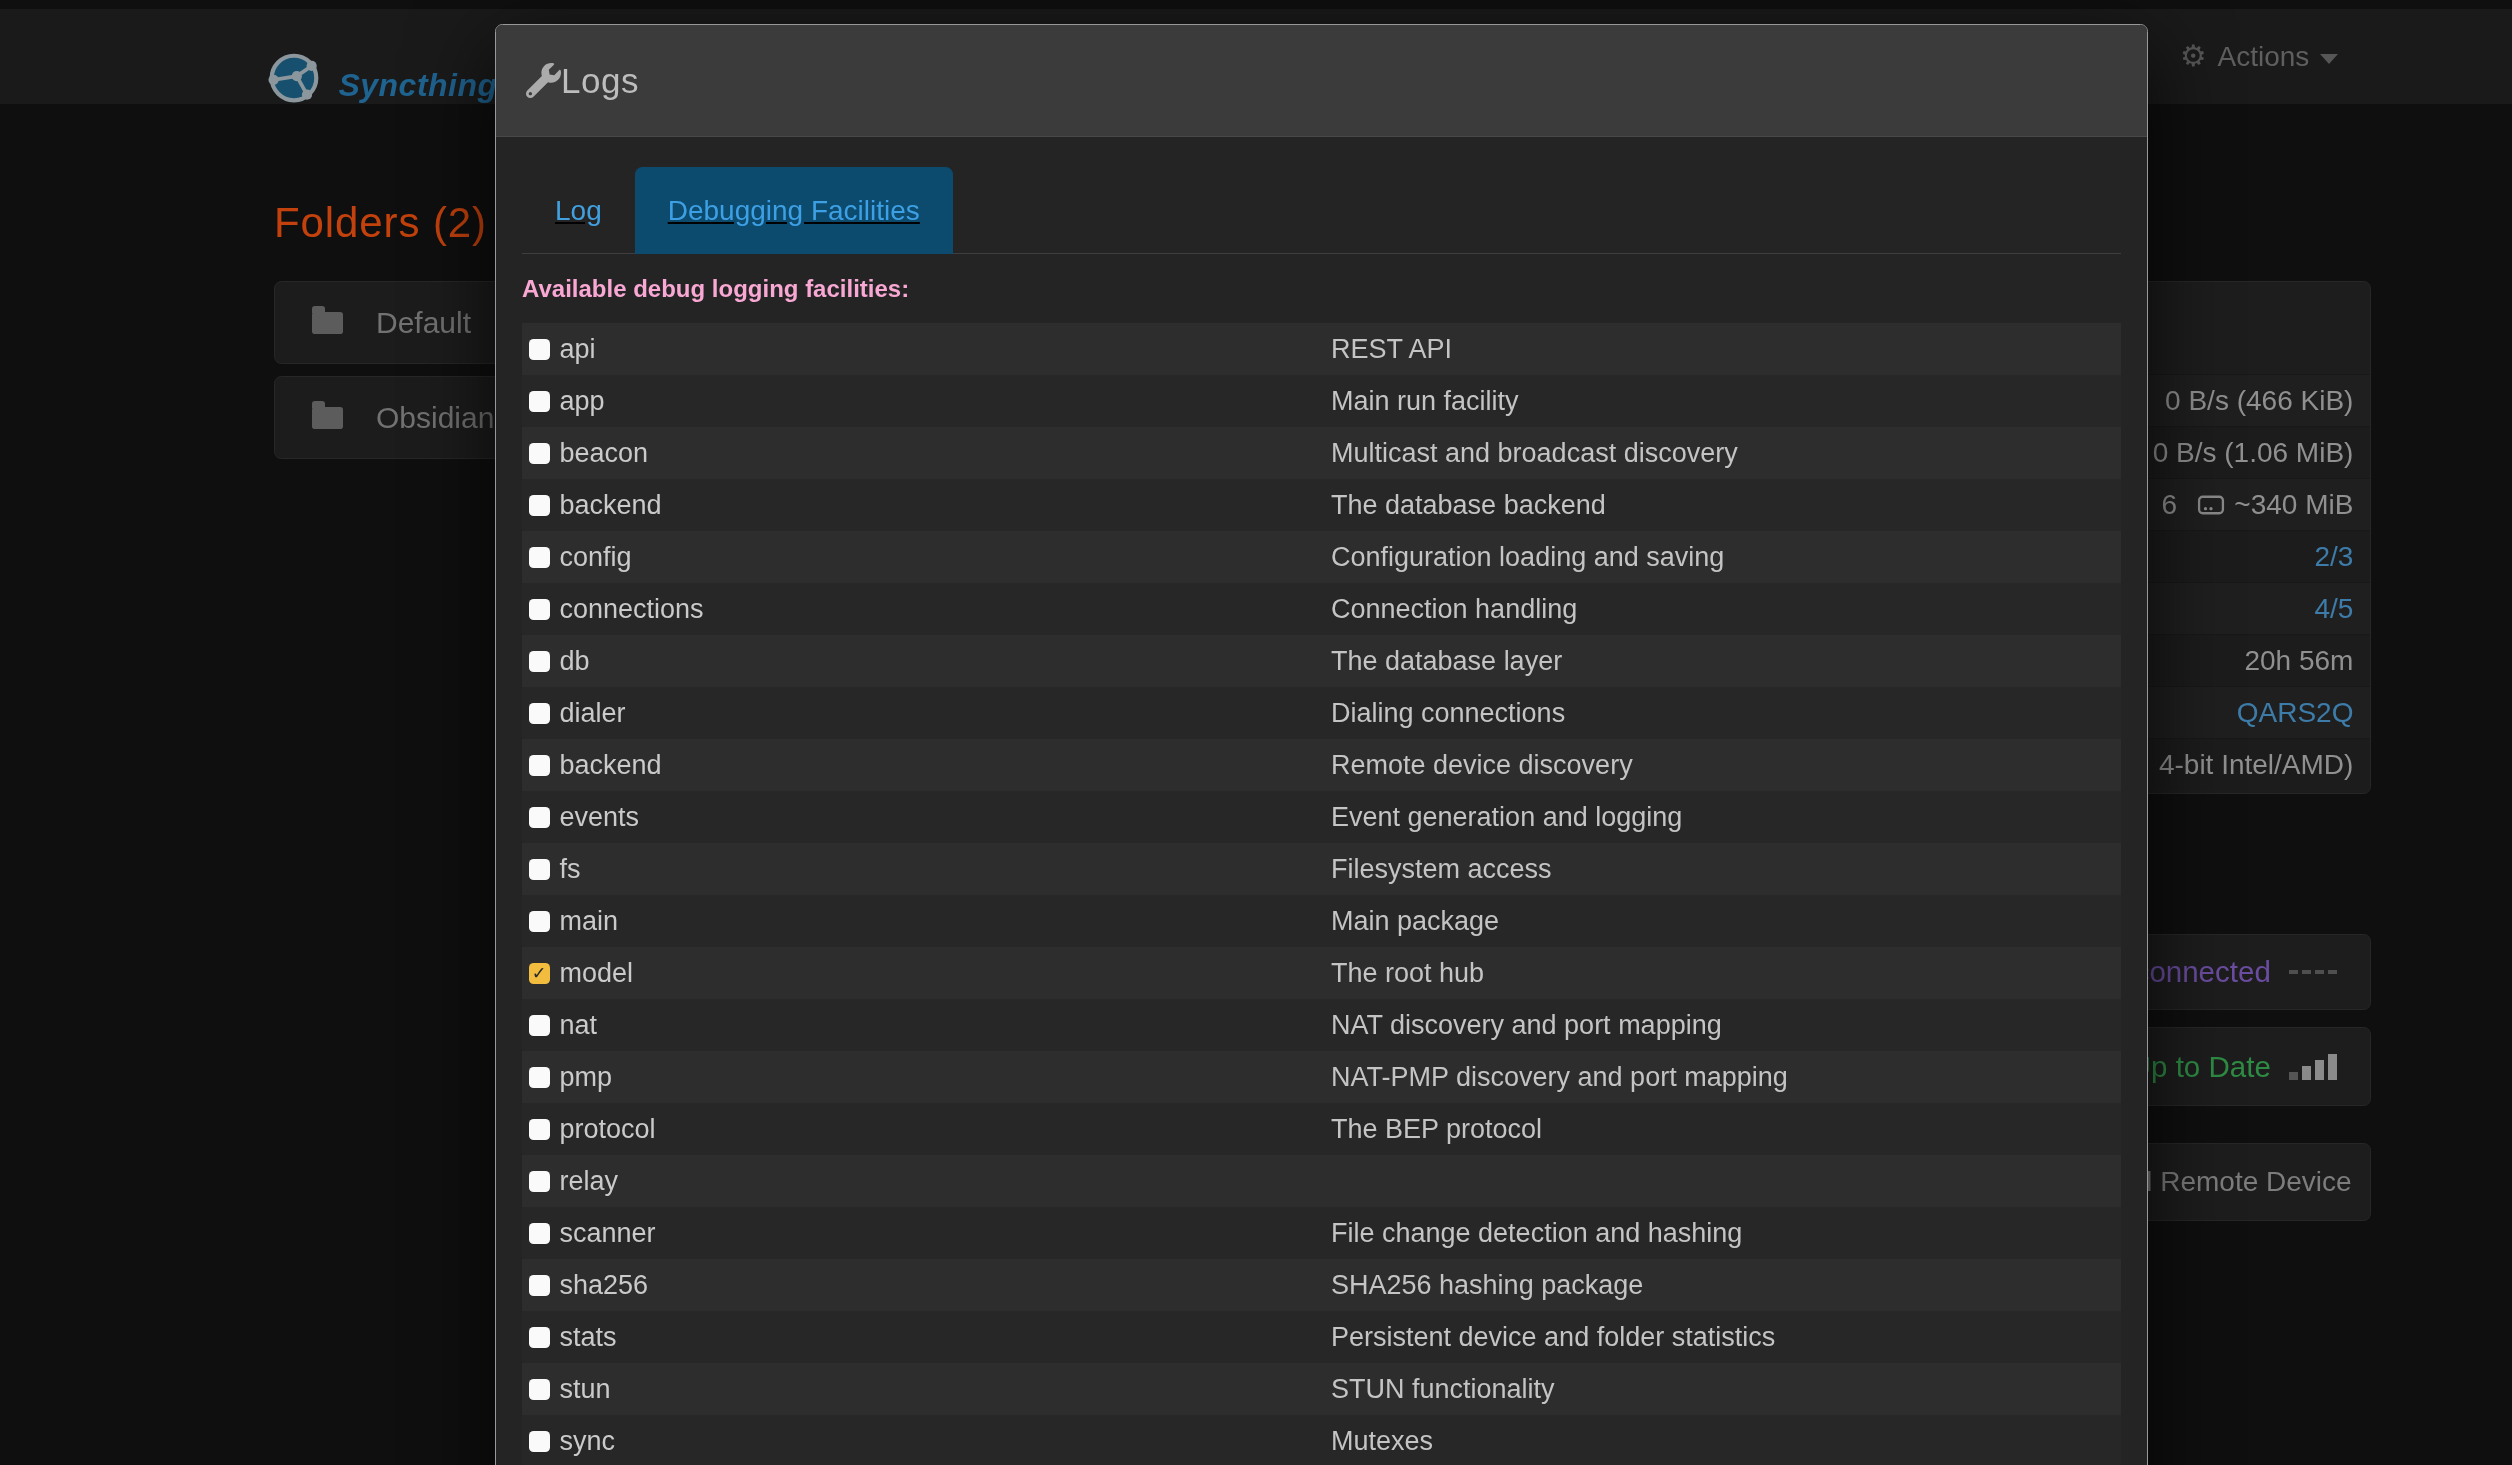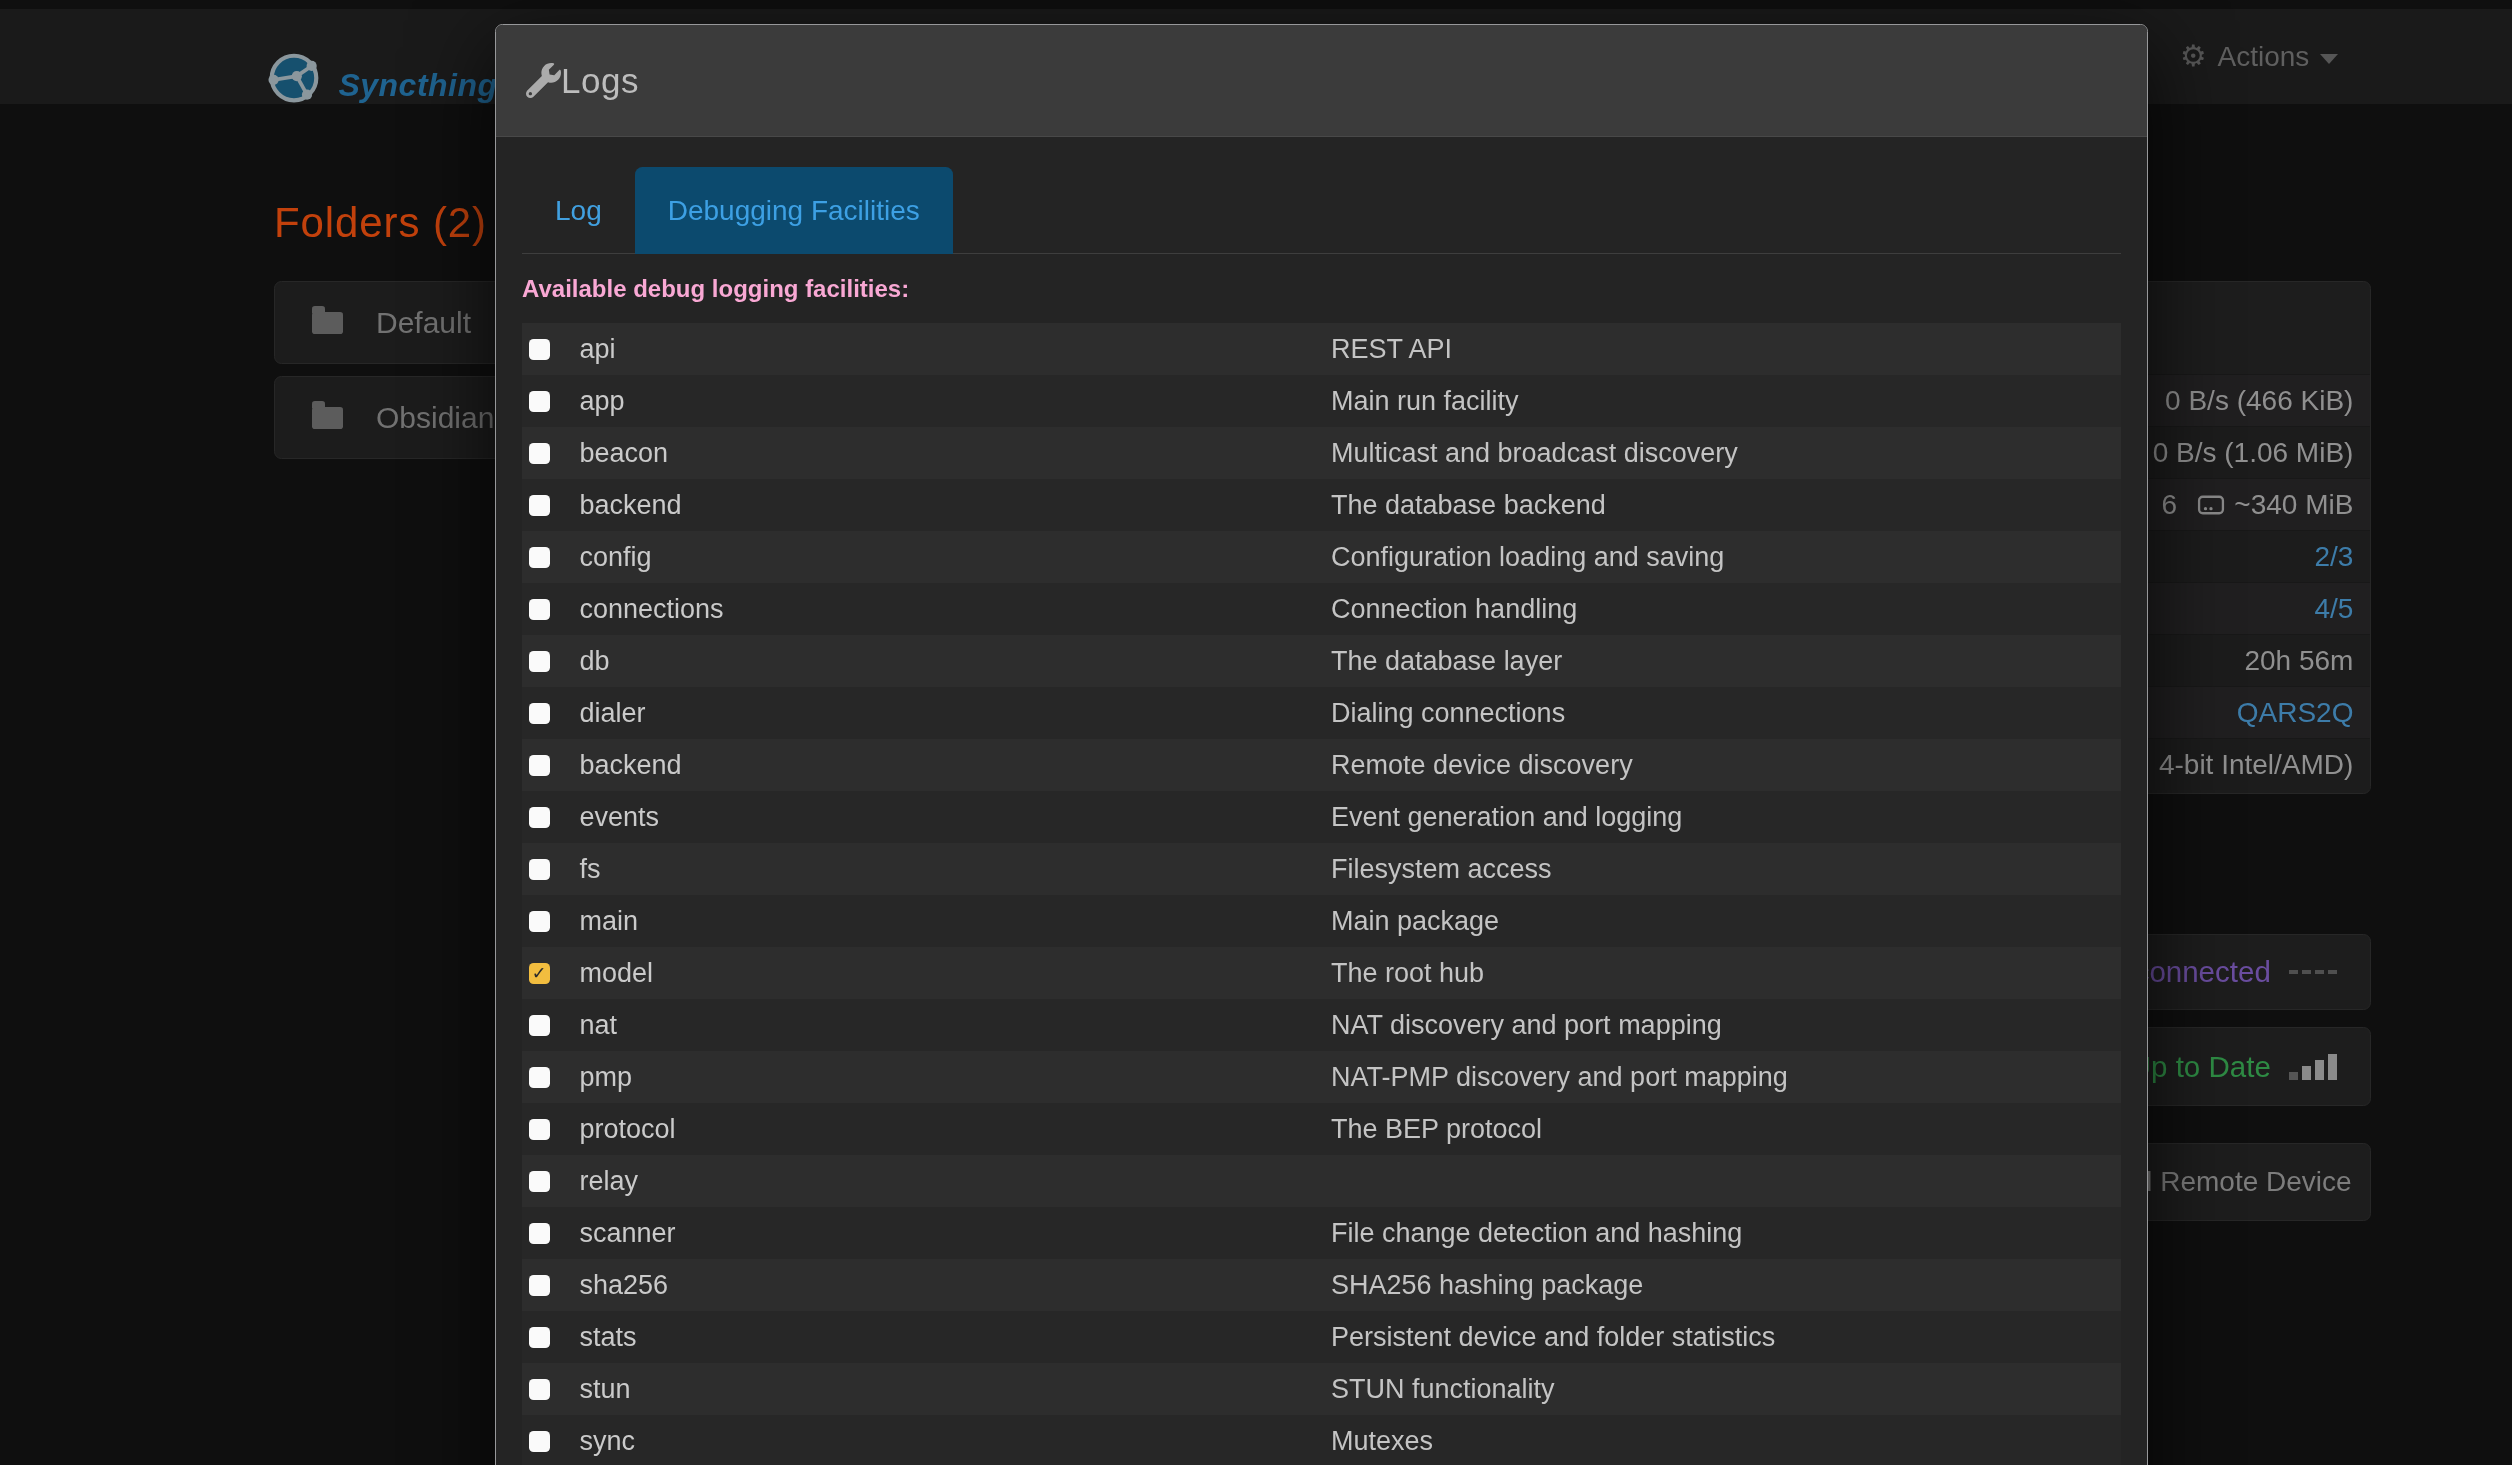--- a/index.html
+++ b/index.html
@@ -45,35 +45,35 @@
 
   
   .modal { position:absolute; left:495px; top:24px; width:1653px; height:1677px; z-index:20;
            background:#242424; border:1.8px solid #97989a; border-radius:7.4px;
            box-shadow:0 23px 83px rgba(0,0,0,.75); overflow:hidden; }
   .modal-header { height:112px; background:#3b3b3b; border-bottom:0.9px solid #484848;
                   display:flex; align-items:center; padding-left:30px; }
   .modal-title { color:#bdbdbd; font-size:35px; letter-spacing:0.5px; }
   .modal-body { padding:0 26px; }
 
-  .tabs { margin-top:30px; height:87px; border-bottom:0.9px solid #3e3e3e; display:flex; }
+  .tabs { margin-top:30px; height:87px; border-bottom:0.9px solid #3e3e3e; display:flex;text-decoration:underline; }
   .tab { height:87px; display:flex; align-items:center; padding:0 33px; font-size:28px;
          color:#41a0e0; cursor:pointer; }
   .tab.active { background:#0c4a6e; border-radius:7.4px 7.4px 0 0; color:#3da0e4; }
 
   .facilities-heading { height:69px; display:flex; align-items:center; font-size:24px;
                         font-weight:bold; color:#f9a8d4; }
   .frow { height:52px; display:flex; align-items:center; position:relative; }
   .frow:nth-child(odd)  { background:#2d2d2d; }
   .frow:nth-child(even) { background:#272727; }
   .cb { width:21px; height:21px; border-radius:4.6px; background:#fafafa; margin:0 10px 0 6.5px;
         display:flex; align-items:center; justify-content:center; cursor:pointer; flex:none; }
   .cb.checked { background:#f2bd3f; color:#2b2b2b; font-size:17.5px; font-weight:bold;
                 font-family:"DejaVu Sans", sans-serif; }
-  .flabel { color:#cacaca; font-size:27px;margin-left:20px; }
+  .flabel { color:#cacaca; font-size:27px; }
   .fdesc { position:absolute; left:809px; color:#c4c4c4; font-size:27px; }
 </style>
 </head>
 <body>
 
 <div class="navbar">
   <div class="brand">
     <svg width="52" height="52" viewBox="0 0 56 56">
       <circle cx="28" cy="28" r="24" fill="#16506e"></circle>
       <circle cx="28" cy="28" r="24" fill="none" stroke="#8b979d" stroke-width="4.5"></circle>

